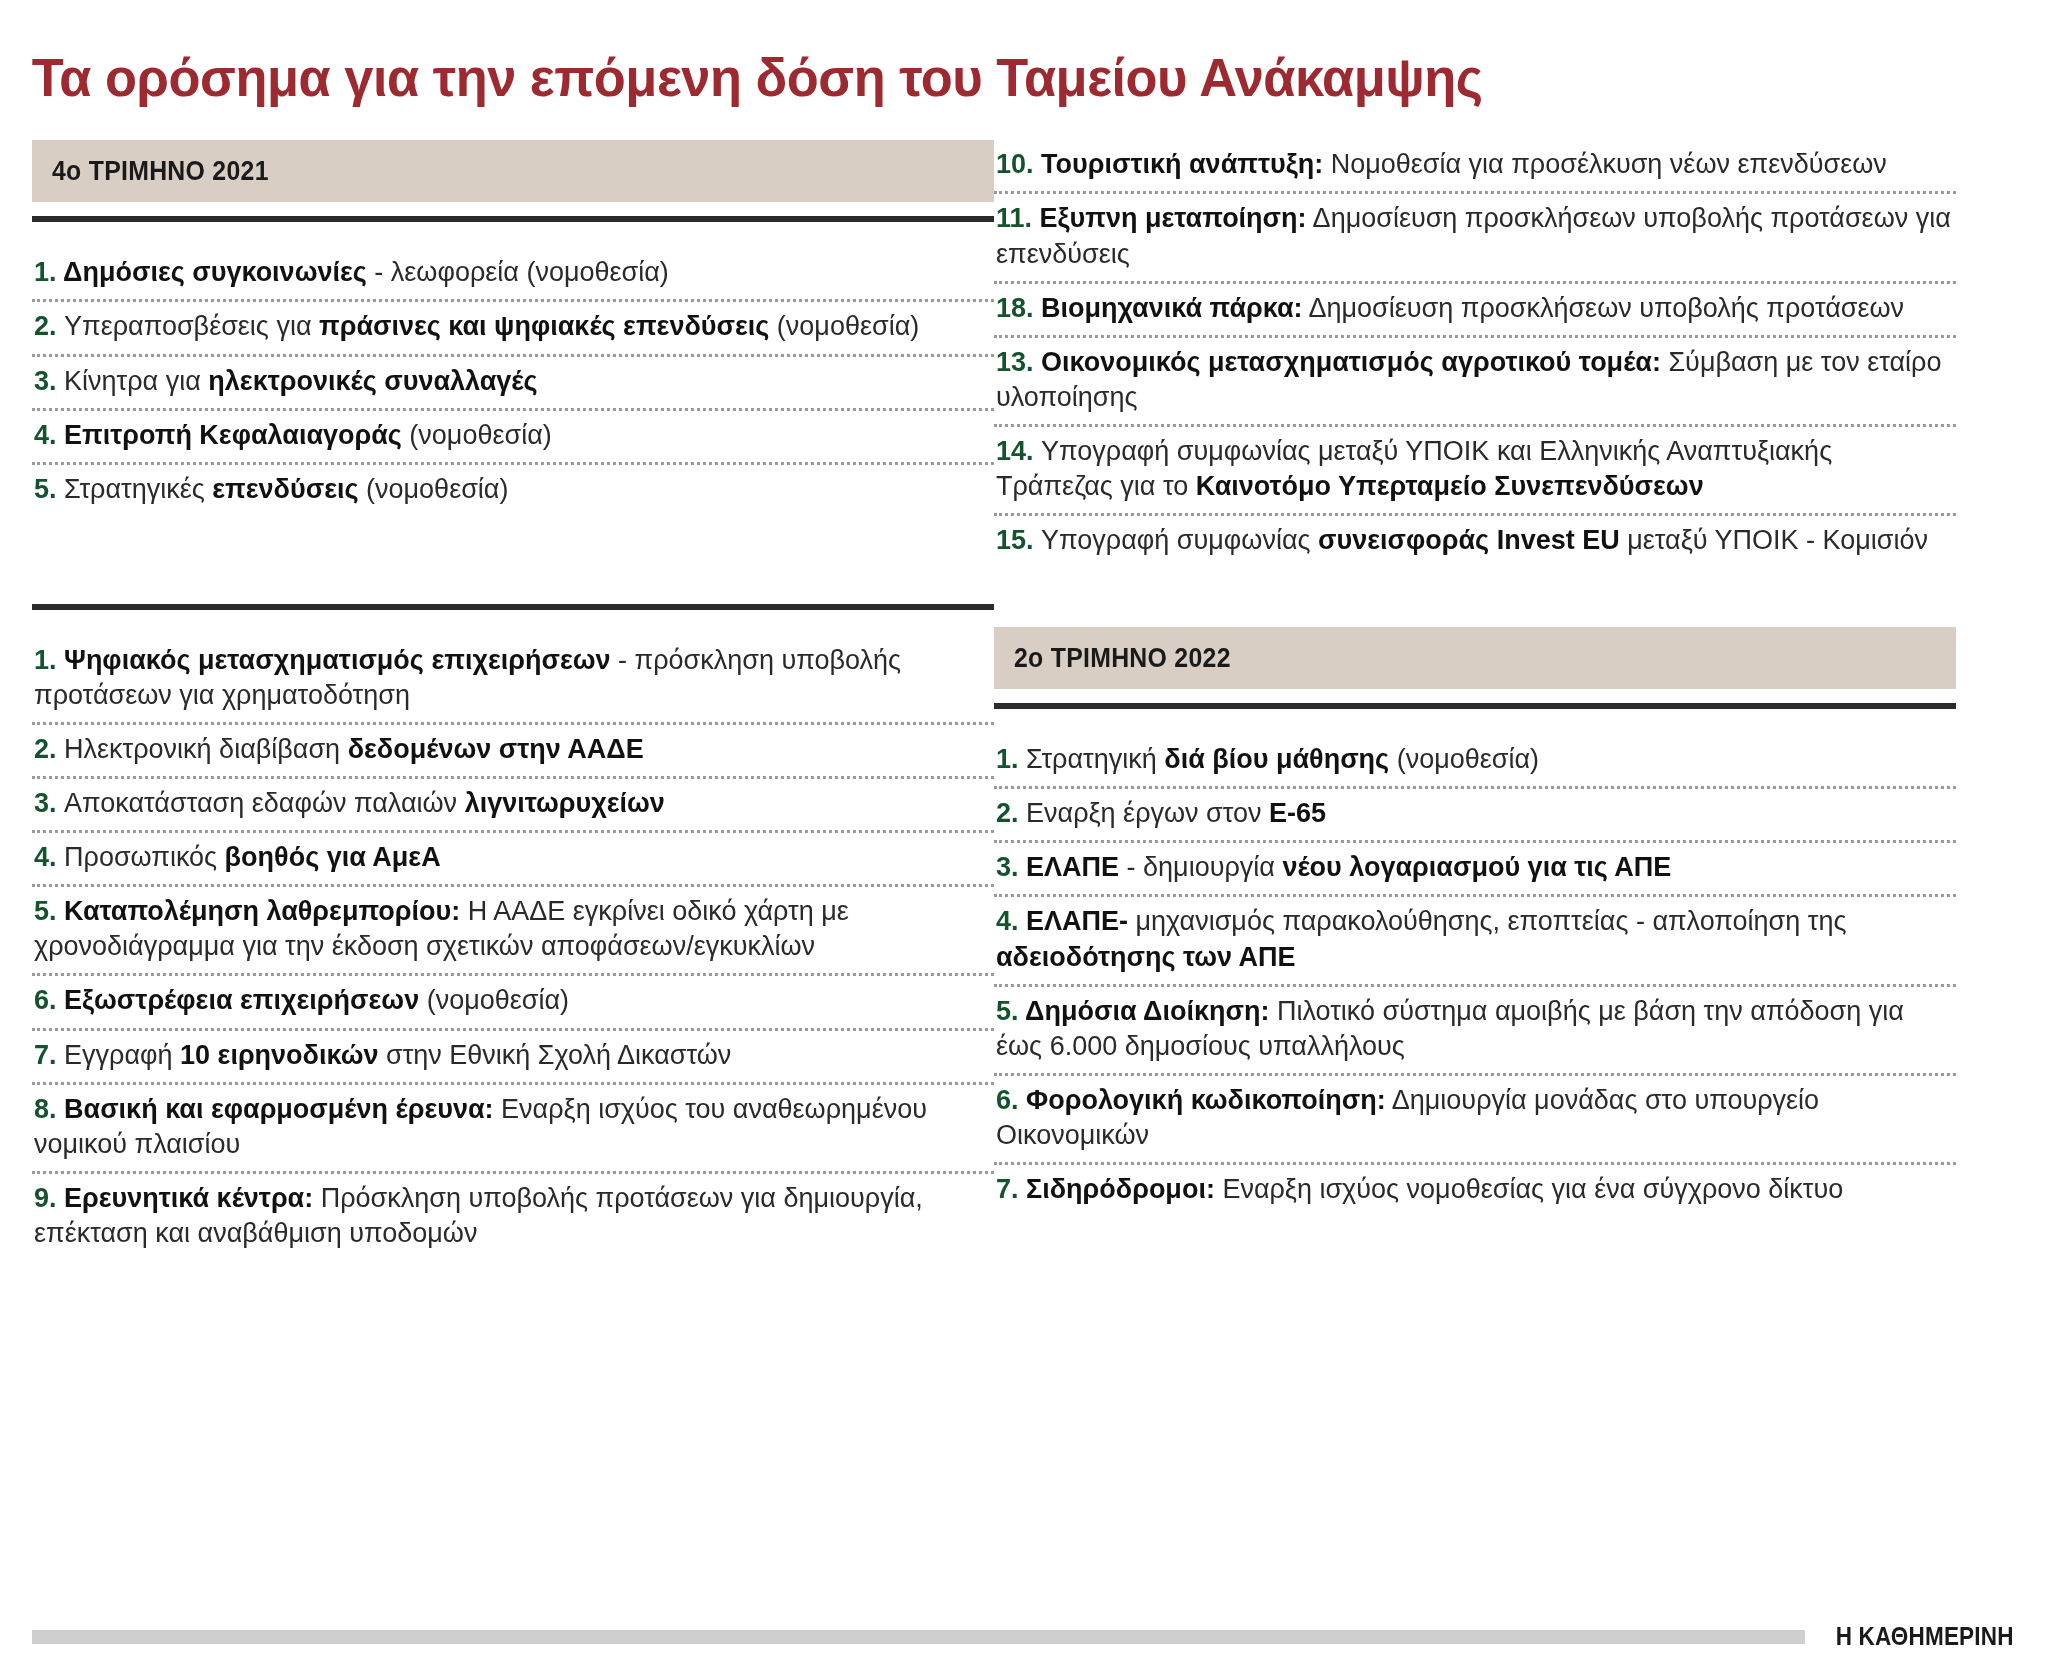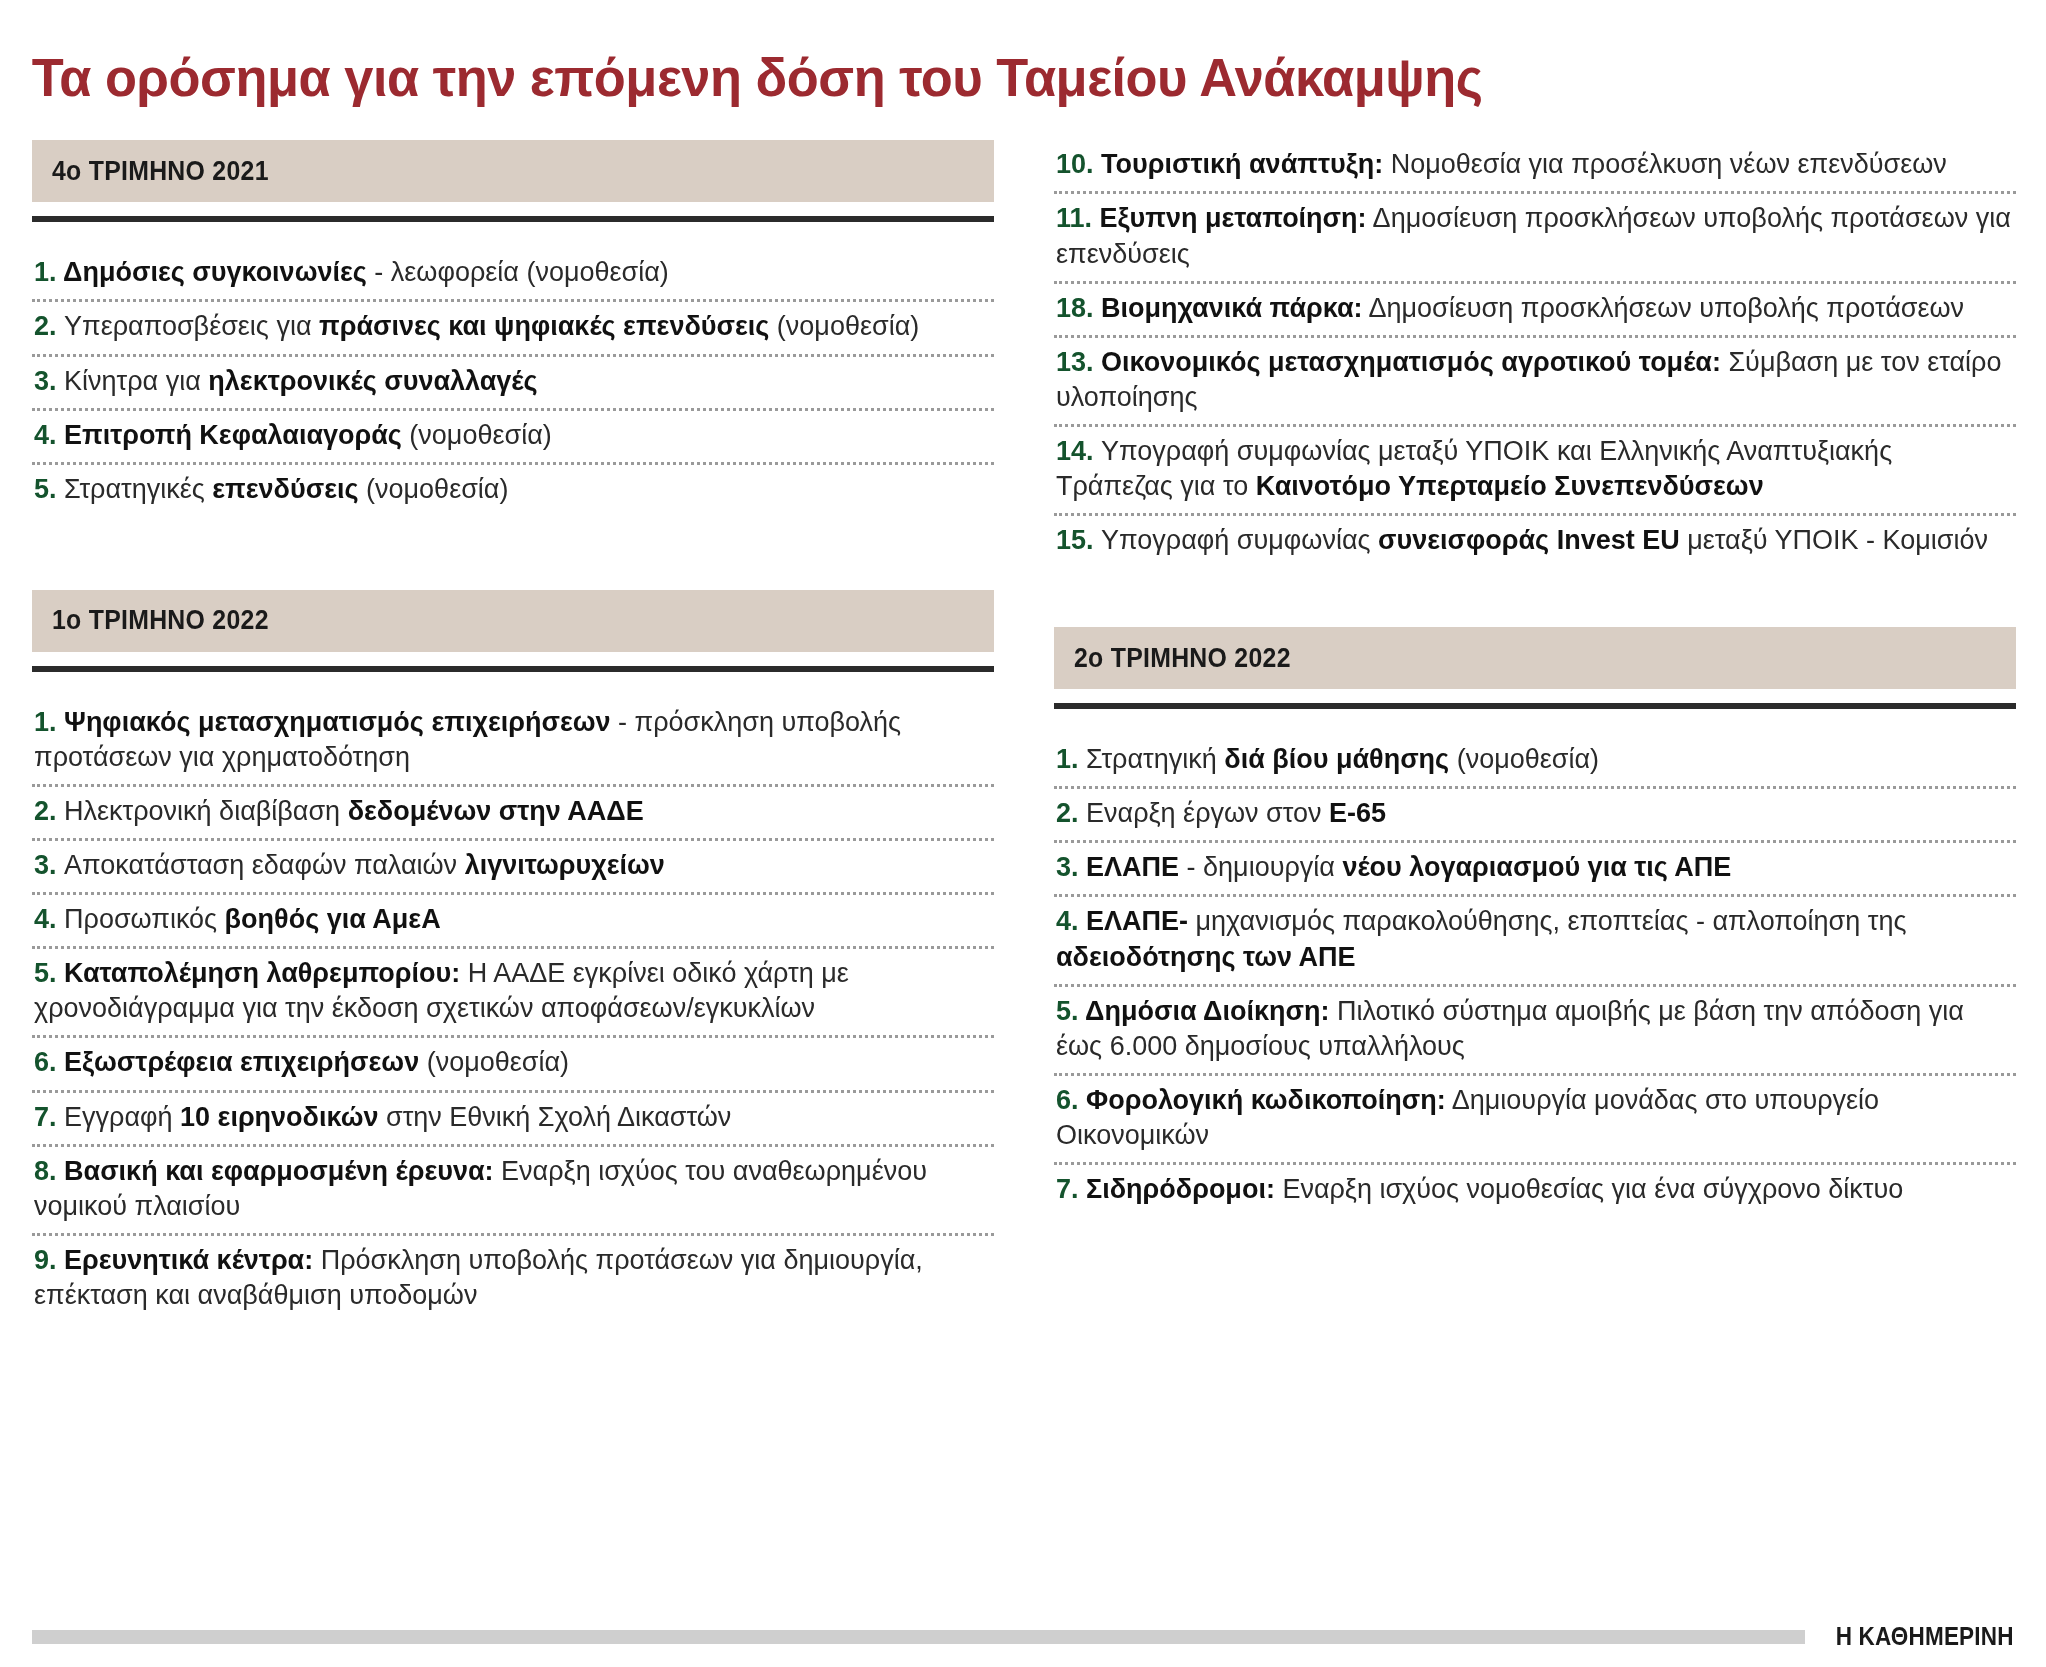--- a/index.html
+++ b/index.html
@@ -34,21 +34,20 @@
     padding: 14px 10px 0 10px;
     white-space: nowrap;
     font-stretch: condensed;
     transform: scaleX(0.97);
     transform-origin: left center;
   }
 
   
   .columns {
     display: flex;
-    gap: 60px;
     margin-top: 16px;
     padding: 0 10px;
   }
   .col {
     width: 962px;
     flex: 0 0 962px;
     position: relative;
   }
 
   
@@ -143,23 +142,20 @@
             <div class="item"><span class="num">2. </span><span class="t">Υπεραποσβέσεις για </span><span class="b">πράσινες και ψηφιακές επενδύσεις</span><span class="t"> (νομοθεσία)</span></div>
             <div class="item"><span class="num">3. </span><span class="t">Κίνητρα για </span><span class="b">ηλεκτρονικές συναλλαγές</span></div>
             <div class="item"><span class="num">4. </span><span class="b">Επιτροπή Κεφαλαιαγοράς</span><span class="t"> (νομοθεσία)</span></div>
             <div class="item"><span class="num">5. </span><span class="t">Στρατηγικές </span><span class="b">επενδύσεις</span><span class="t"> (νομοθεσία)</span></div>
           </div>
       </div>
 
       <div class="gap-lg"></div>
 
       <div class="section">
-        <div class="section-head">
-          <span class="section-head-label">1ο ΤΡΙΜΗΝΟ 2022</span>
-        </div>
         <div class="section-rule"></div>
         <div class="items">
             <div class="item"><span class="num">1. </span><span class="b">Ψηφιακός μετασχηματισμός επιχειρήσεων</span><span class="t"> - πρόσκληση υποβολής προτάσεων για χρηματοδότηση</span></div>
             <div class="item"><span class="num">2. </span><span class="t">Ηλεκτρονική διαβίβαση </span><span class="b">δεδομένων στην ΑΑΔΕ</span></div>
             <div class="item"><span class="num">3. </span><span class="t">Αποκατάσταση εδαφών παλαιών </span><span class="b">λιγνιτωρυχείων</span></div>
             <div class="item"><span class="num">4. </span><span class="t">Προσωπικός </span><span class="b">βοηθός για ΑμεΑ</span></div>
             <div class="item"><span class="num">5. </span><span class="b">Καταπολέμηση λαθρεμπορίου:</span><span class="t"> Η ΑΑΔΕ εγκρίνει οδικό χάρτη με χρονοδιάγραμμα για την έκδοση σχετικών αποφάσεων/εγκυκλίων</span></div>
             <div class="item"><span class="num">6. </span><span class="b">Εξωστρέφεια επιχειρήσεων</span><span class="t"> (νομοθεσία)</span></div>
             <div class="item"><span class="num">7. </span><span class="t">Εγγραφή </span><span class="b">10 ειρηνοδικών</span><span class="t"> στην Εθνική Σχολή Δικαστών</span></div>
             <div class="item"><span class="num">8. </span><span class="b">Βασική και εφαρμοσμένη έρευνα:</span><span class="t"> Εναρξη ισχύος του αναθεωρημένου νομικού πλαισίου</span></div>

